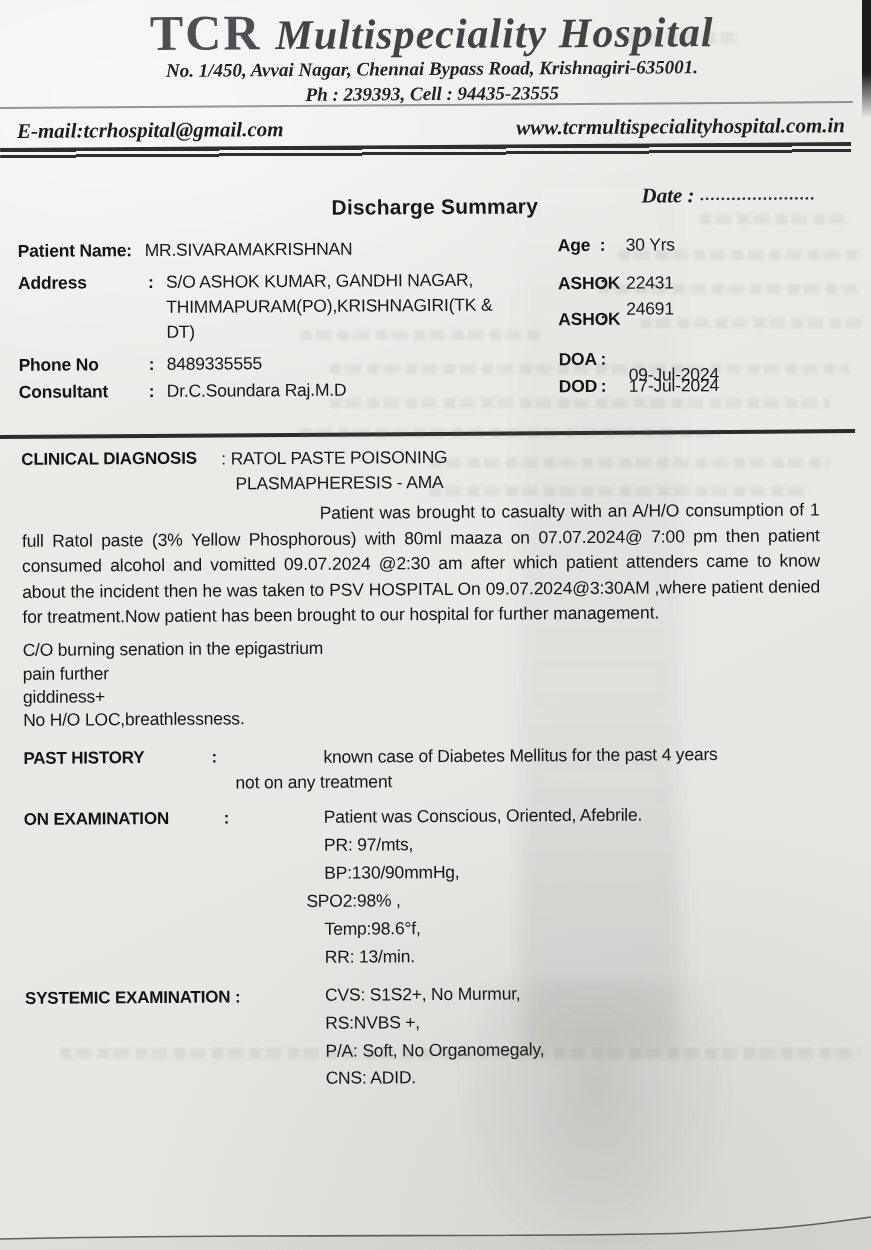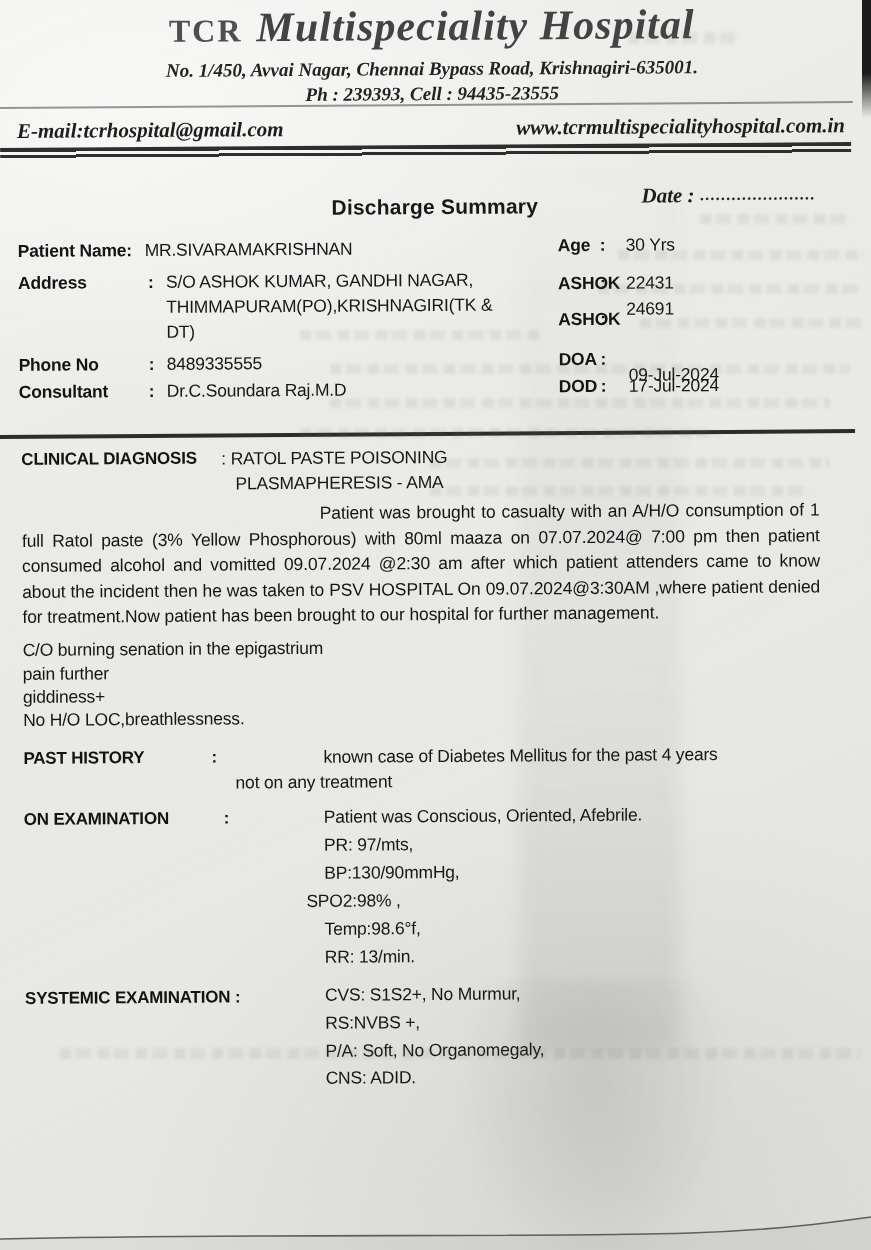--- a/index.html
+++ b/index.html
@@ -21,21 +21,21 @@
     transform-origin:50% 45%;
     color:#1a1a1a;
   }
   .abs{position:absolute;}
   
   .hosp-name{
     top:2px;left:0;width:100%;text-align:center;
     font-family:"Liberation Serif",serif;font-weight:bold;
     color:#4e4e52;letter-spacing:1px;white-space:nowrap;
   }
-  .hosp-name .tcr{font-size:32px;font-style:normal;letter-spacing:2px;}
+  .hosp-name .tcr{font-size:50px;font-style:normal;letter-spacing:2px;}
   .hosp-name .rest{font-size:42px;font-style:italic;color:#434346;margin-left:14px;}
   .hosp-addr,.hosp-ph{
     left:0;width:100%;text-align:center;
     font-family:"Liberation Serif",serif;font-style:italic;font-weight:bold;
     font-size:19px;color:#222;
   }
   .hosp-addr{top:58px;}
   .hosp-ph{top:83px;}
   .rule-thin{top:104px;left:0;width:856px;height:2px;background:rgba(70,70,70,0.55);}
   .email{top:116px;left:20px;font-family:"Liberation Serif",serif;font-style:italic;font-weight:bold;font-size:21px;color:#1d1d1d;}

